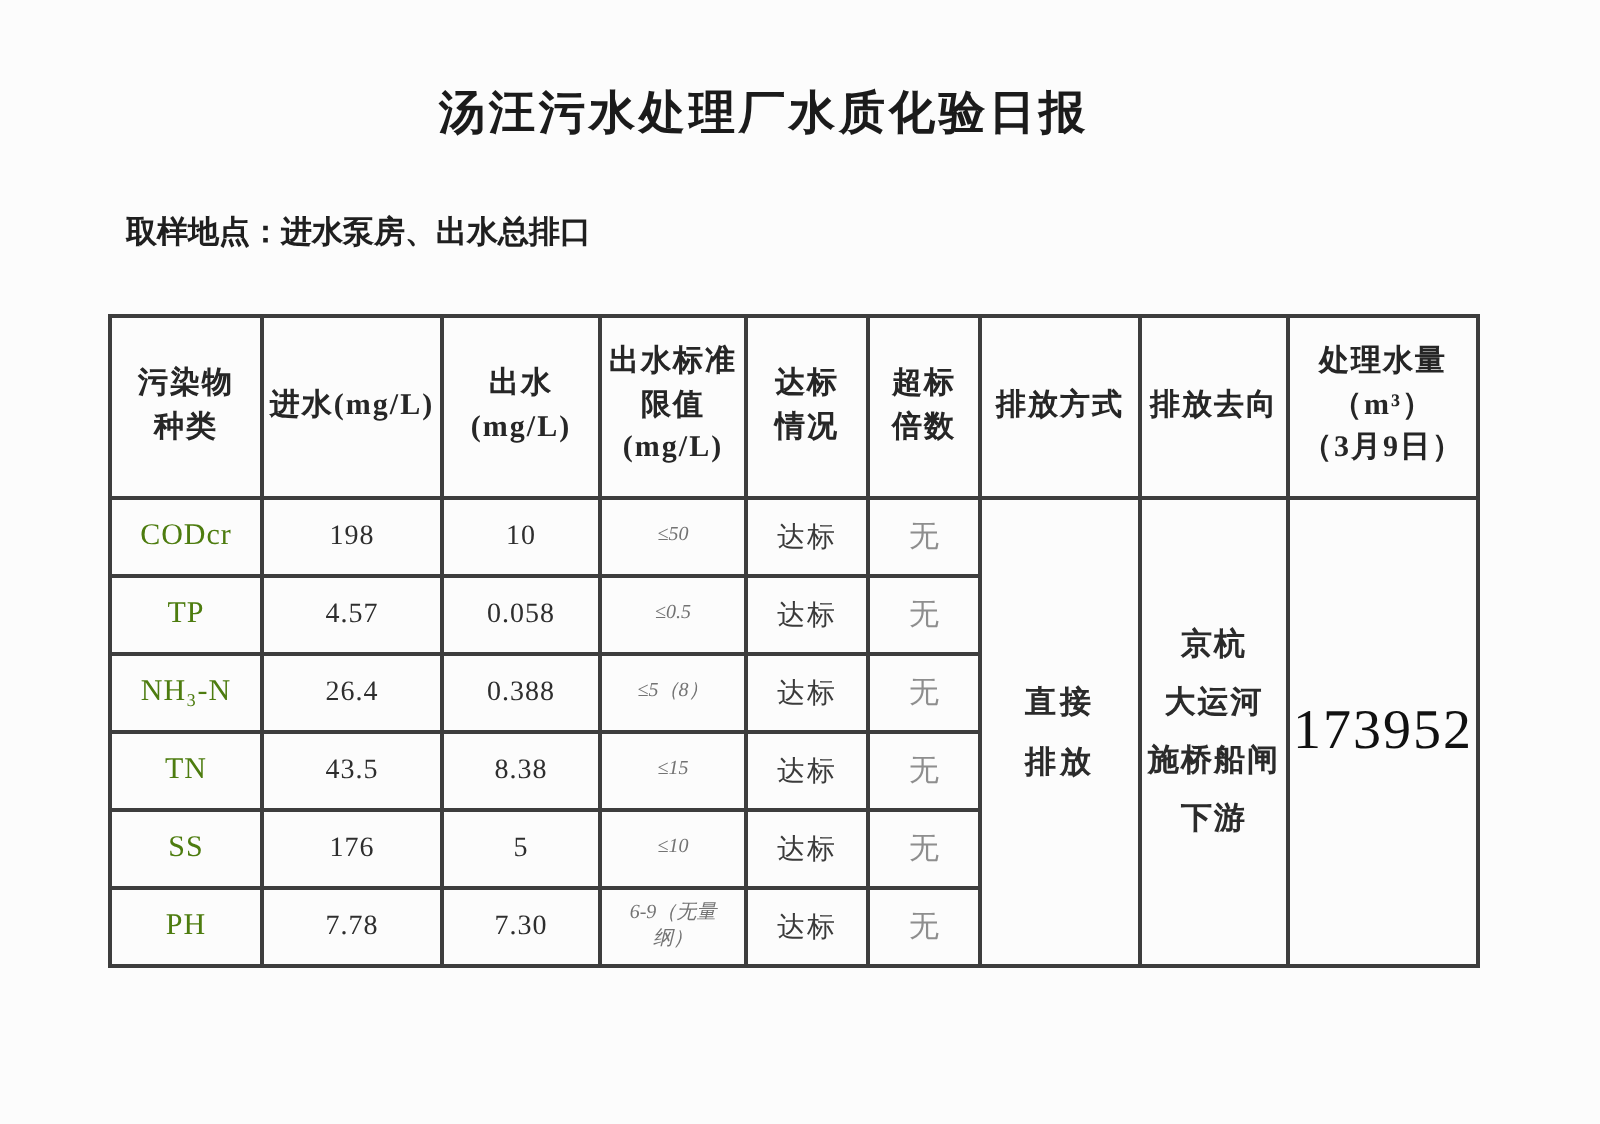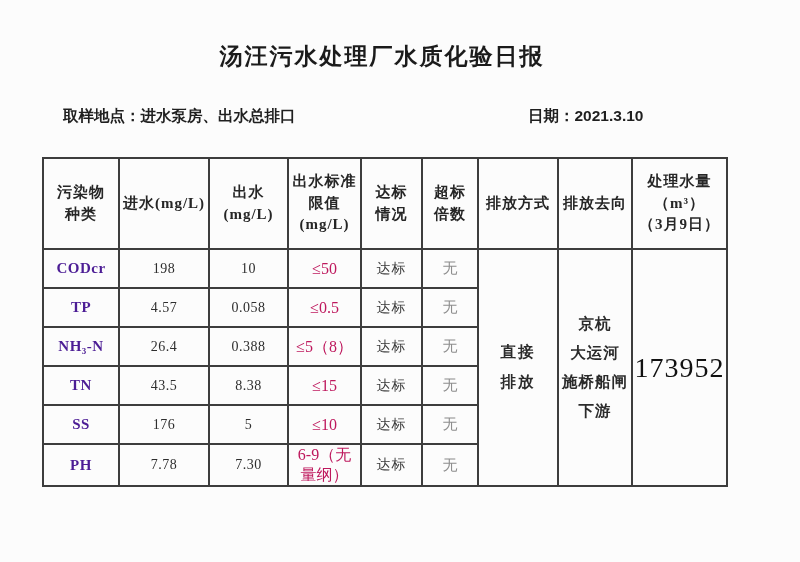--- a/index.html
+++ b/index.html
@@ -33,21 +33,21 @@
     font-family: "Liberation Sans", "DejaVu Sans", sans-serif;
     font-weight: 700;
     font-size: 15.5px;
     color: #1f1f1f;
   }
   .sampling { position: absolute; left: 63px; top: 0; }
   .date     { position: absolute; left: 528px; top: 0; }
 
   table.report {
     position: absolute;
-    left: 42px; top: 157px;
+    left: 54px; top: 157px;
     width: 684px;
     border-collapse: collapse;
     table-layout: fixed;
   }
   .report th, .report td {
     border: 2px solid #3d3d3d;
     text-align: center;
     vertical-align: middle;
     padding: 0;
     overflow: hidden;
@@ -55,23 +55,23 @@
   .report tr.hrow th {
     height: 91px;
     font-size: 15px;
     font-weight: 700;
     line-height: 1.45;
     color: #262626;
     letter-spacing: 1px;
   }
   .report tr.drow { height: 39px; }
 
-  td.pollutant { font-weight: 700; font-size: 15px; letter-spacing: 0.5px; color: #4c1d95; }
+  td.pollutant { font-weight: 400; font-size: 15px; letter-spacing: 0.5px; color: #4d7c0f; }
   td.num   { font-size: 14px; color: #2e2e2e; letter-spacing: 0.5px; border-radius: 11px; }
-  td.limit { font-size: 16px; color: #be185d; line-height: 1.25; padding: 0 4px; }
+  td.limit { font-size: 10px; color: #737373; line-height: 1.25; padding: 0 4px; font-style: italic; }
   td.comp  { font-size: 14px; color: #3a3a3a; letter-spacing: 1px; }
   td.none  { font-size: 15px; color: #8e8e8e; }
 
   td.method div {
     font-weight: 700; font-size: 15.5px; color: #2b2b2b;
     margin: 9px 0; letter-spacing: 2px;
   }
   td.dest div {
     font-weight: 700; font-size: 15.5px; color: #2b2b2b;
     margin: 8px 0; letter-spacing: 1px;
@@ -93,21 +93,20 @@
 </style>
 </head>
 <body>
 
 <div class="page">
 
   <h1 class="title">汤汪污水处理厂水质化验日报</h1>
 
   <div class="meta">
     <span class="sampling">取样地点：进水泵房、出水总排口</span>
-    <span class="date">日期：2021.3.10</span>
   </div>
 
   <table class="report">
     <colgroup>
       <col style="width:76px">
         <col style="width:90px">
         <col style="width:79px">
       <col style="width:73px">
         <col style="width:61px">
         <col style="width:56px">

